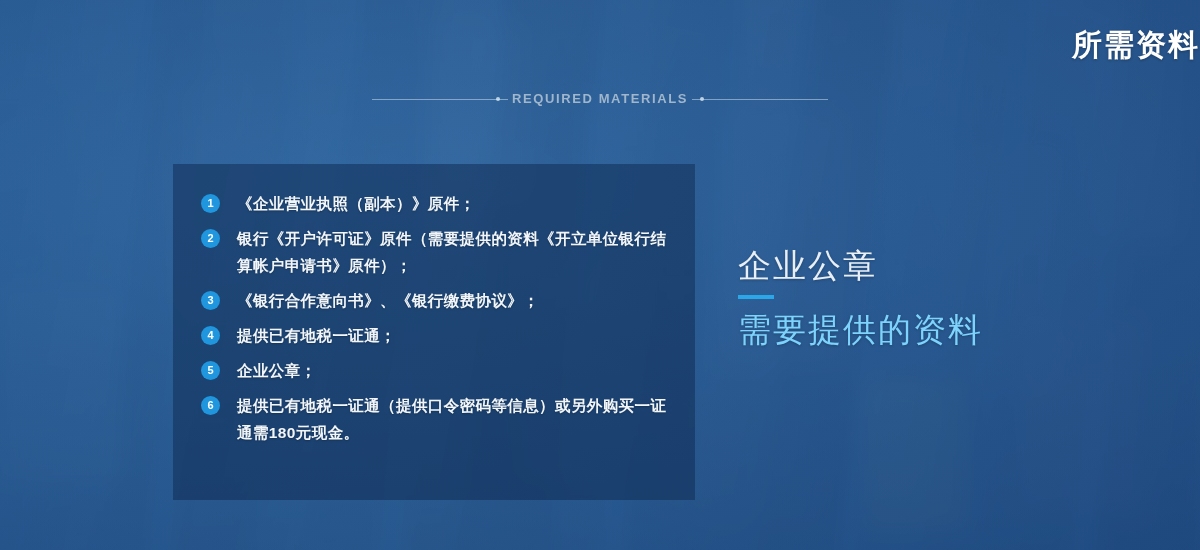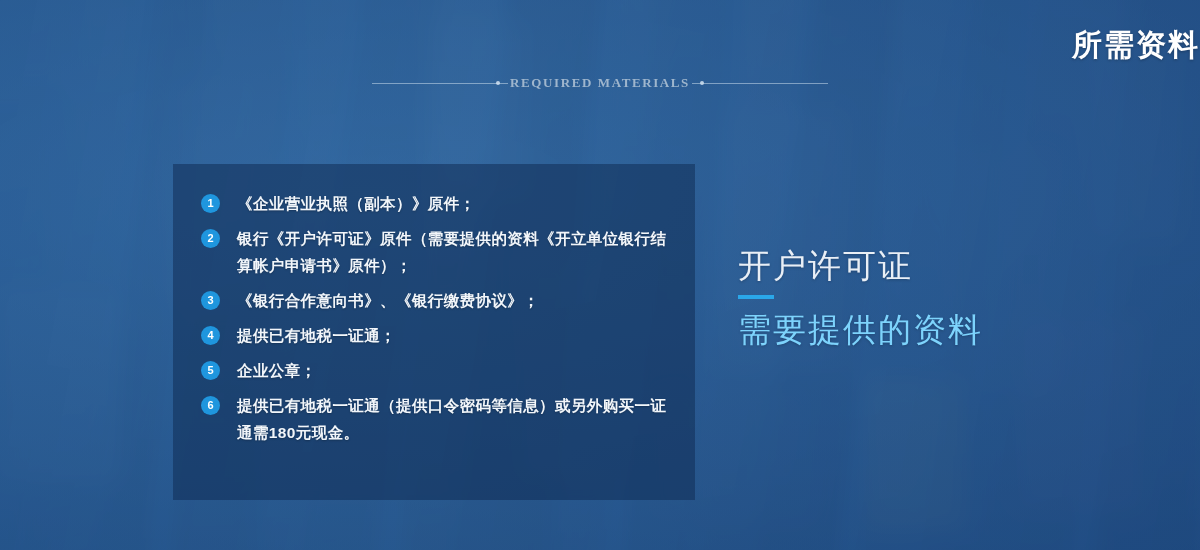--- a/index.html
+++ b/index.html
@@ -54,23 +54,22 @@
   .header-title {
     font-size:30px;
     font-weight:bold;
     color:#ffffff;
     letter-spacing:2px;
     line-height:38px;
     text-shadow:0 1px 3px rgba(0,0,0,0.28);
   }
   .header-sub-row {
     position:relative;
-    margin-top:8px;
+    margin-top:24px;
     height:22px;
-    font-family:Liberation Serif, serif;
   }
   .header-subtitle {
     position:relative;
     display:inline-block;
     font-size:13px;
     font-weight:bold;
     letter-spacing:1.6px;
     color:#9fb6cd;
     line-height:22px;
   }
@@ -233,18 +232,18 @@
           <div class="item-text">企业公章；</div>
         </div>
         <div class="list-item">
           <div class="badge" style="background: rgb(31, 150, 222);">6</div>
           <div class="item-text">提供已有地税一证通（提供口令密码等信息）或另外购买一证通需180元现金。</div>
         </div>
       </div>
   </div>
 
   <div class="headline">
-    <div class="headline-line1" style="color: rgb(233, 239, 246);">开户许可证</div>
+    <div class="headline-line1" style="color: rgb(233, 239, 246);">企业公章</div>
     <div class="headline-bar" style="background: rgb(42, 167, 233);"></div>
     <div class="headline-line2" style="color: #7dd3fc;">需要提供的资料</div>
   </div>
 
 </div>
 
 </body></html>

